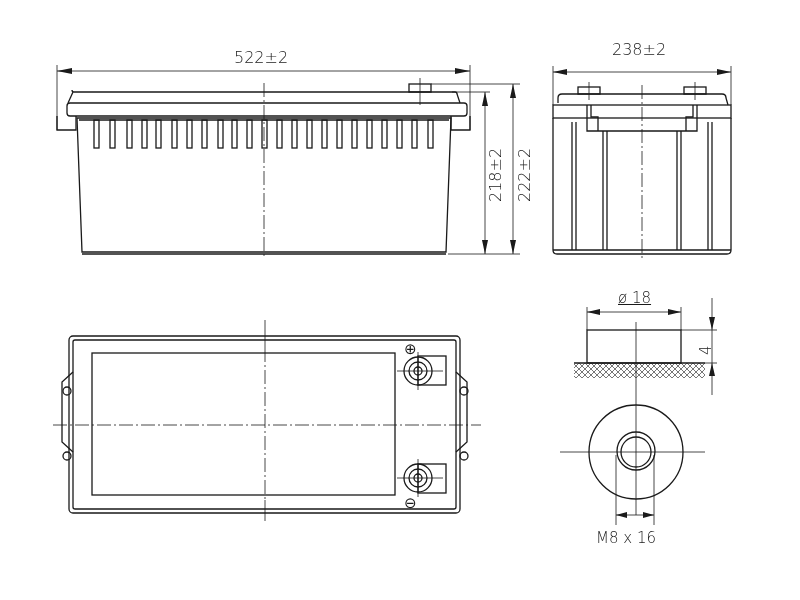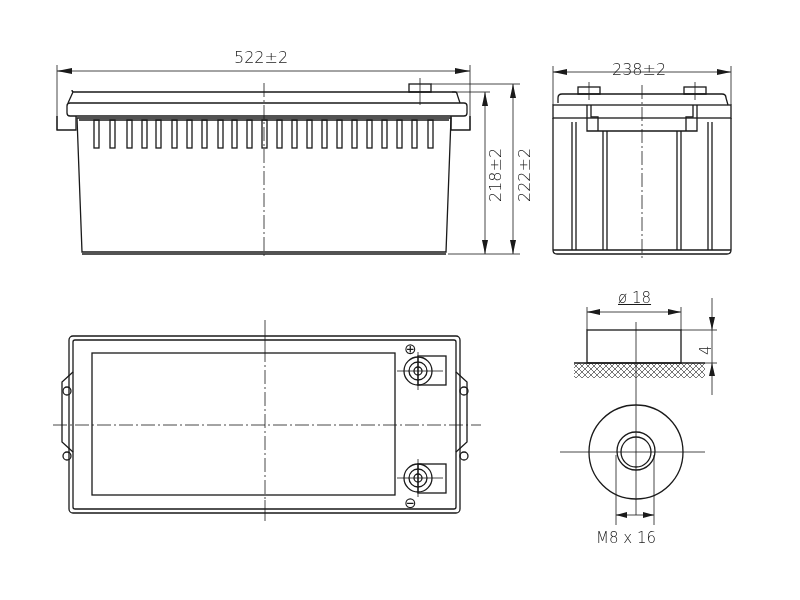--- a/index.html
+++ b/index.html
@@ -180,20 +180,20 @@
     <line class="thin" x1="654" y1="455" x2="654" y2="525"></line>
     <line class="dim" x1="616" y1="515" x2="654" y2="515"></line>
     <polygon class="arrow" points="616,515 627,512 627,518"></polygon>
     <polygon class="arrow" points="654,515 643,512 643,518"></polygon>
   </g>
 </svg>
 
 <div class="lbl" style="left:234px; top:48px;">522±2</div>
 <div class="lbl vlbl" style="left:486px; top:202px;">218±2</div>
 <div class="lbl vlbl" style="left:515px; top:202px;">222±2</div>
-<div class="lbl" style="left:612px; top:60px;">238±2</div>
+<div class="lbl" style="left:612px; top:40px;">238±2</div>
 
 <div class="lbl" style="left:404px; top:340px; font-size:15px;">⊕</div>
 <div class="lbl" style="left:404px; top:494px; font-size:15px;">⊖</div>
 
 <div class="lbl" style="left:618px; top:289px; font-size:15px;text-decoration:underline;">ø 18</div>
 <div class="lbl vlbl" style="left:697px; top:355px; font-size:15px;">4</div>
 <div class="lbl" style="left:596px; top:529px; font-size:15px;">M8 x 16</div>
 
 </body></html>

